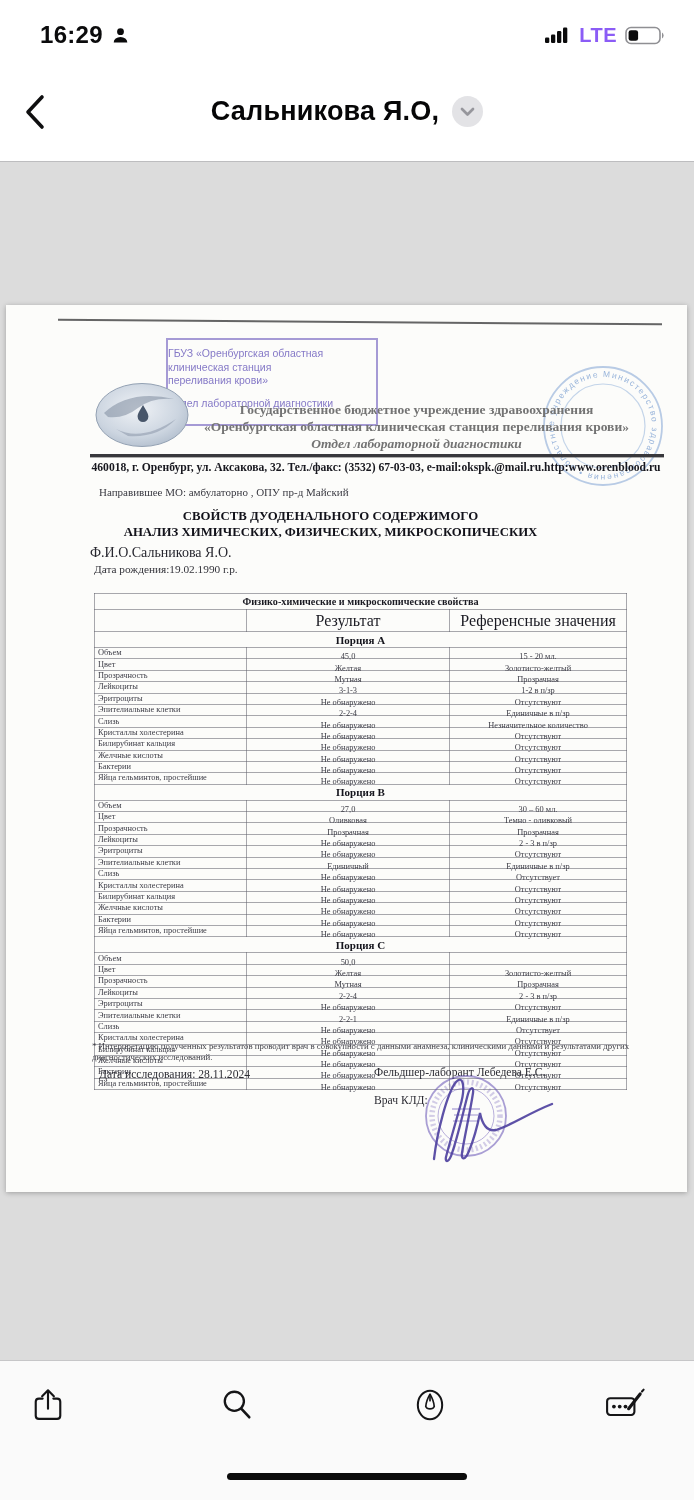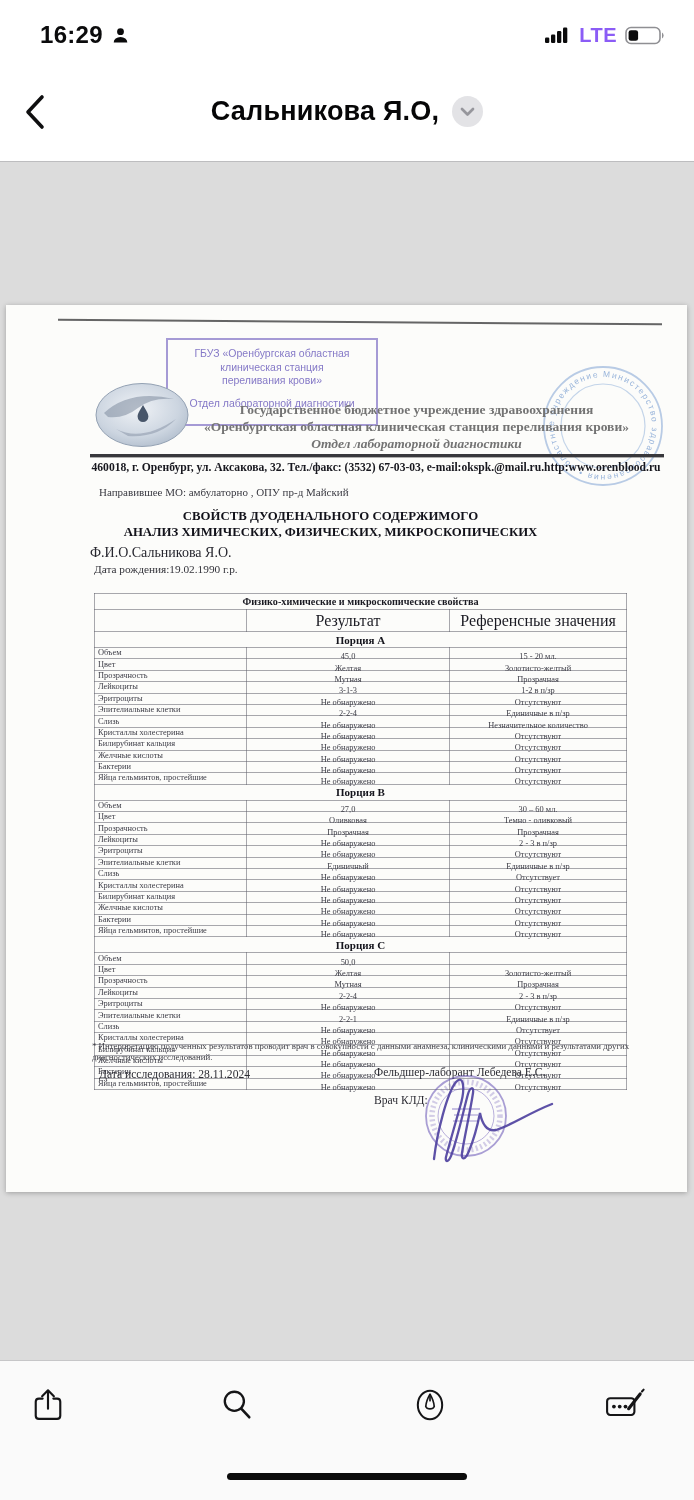--- a/index.html
+++ b/index.html
@@ -23,21 +23,21 @@
   .title-expand{width:31px;height:31px;border-radius:50%;background:#e3e3e6;border:none;display:flex;align-items:center;justify-content:center;cursor:pointer;padding:0;}
 
   
   .photo-area{position:absolute;top:162px;left:0;width:694px;height:1198px;background:#dcdcdc;}
   .page{position:absolute;left:6px;top:143px;width:681px;height:887px;background:#fcfcfa;
         box-shadow:0 1px 5px rgba(0,0,0,.28);font-family:"Liberation Serif",serif;color:#33333a;}
 
   .scan-line{position:absolute;top:16px;left:52px;width:604px;height:2px;background:#3e3e40;transform:rotate(.45deg);opacity:.8;}
 
   .stamp-box{position:absolute;left:160px;top:33px;width:212px;height:88px;border:2px solid rgba(128,112,197,.7);
-             box-sizing:border-box;text-align:center;color:#8579c7;font-family:"Liberation Sans",sans-serif;
+             box-sizing:border-box;color:#8579c7;font-family:"Liberation Sans",sans-serif;
              font-size:10.5px;line-height:13.5px;padding-top:7px;}
   .stamp-box .gap{height:9px;}
 
   .logo-oval{position:absolute;left:88px;top:76px;}
   .round-stamp{position:absolute;left:534px;top:58px;}
 
   .org-header{position:absolute;left:150px;right:10px;top:96px;text-align:center;
               font-weight:bold;font-size:13.5px;line-height:17px;color:#737373;}
   .org-header .it{font-style:italic;}
 

